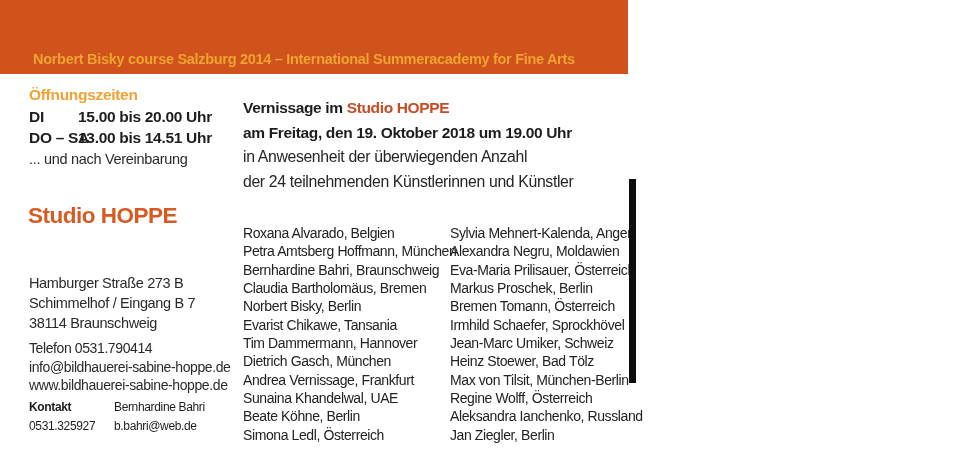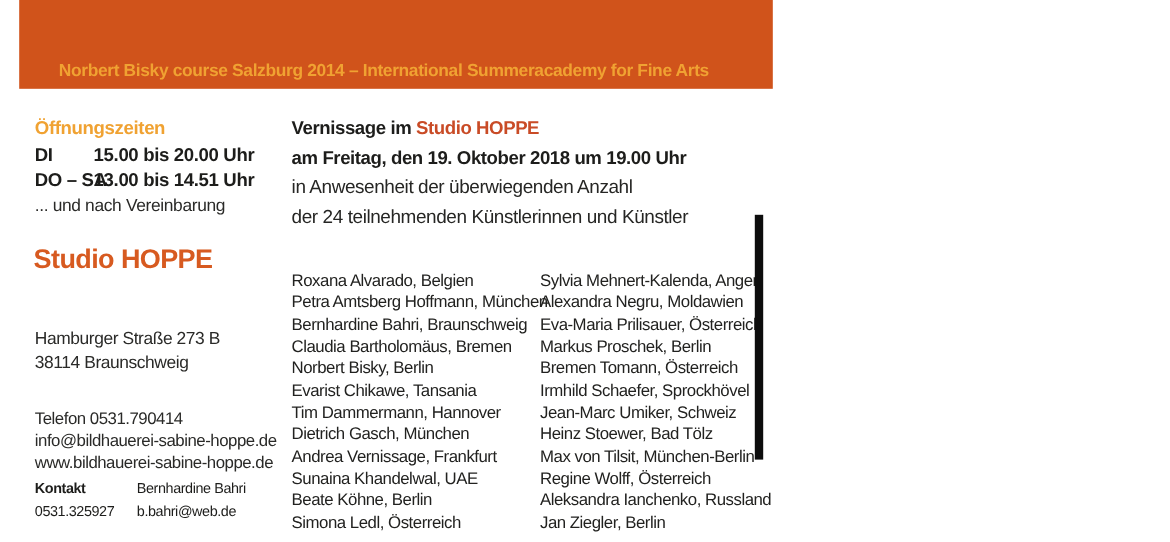--- a/index.html
+++ b/index.html
@@ -8,26 +8,26 @@
     --accent-red:#c94b26;
     --studio-accent:#d75a20;
     --text:#1d1d1b;
     --bar:#0d0d0d;
   }
   *{margin:0;padding:0;box-sizing:border-box;}
   html,body{background:#ffffff;}
   body{font-family:"Liberation Sans","DejaVu Sans",sans-serif;color:var(--text);}
   .page{position:relative;width:975px;height:452px;background:#ffffff;overflow:hidden;}
 
-  .topbar{position:absolute;left:16px;top:0;width:628px;height:74px;background:var(--header-bg);}
+  .topbar{position:absolute;left:0;top:0;width:628px;height:74px;background:var(--header-bg);}
   .topbar-title{position:absolute;left:33px;top:51px;font-size:14.5px;font-weight:bold;
     color:var(--golden);letter-spacing:-0.3px;white-space:nowrap;}
 
   .hours{position:absolute;left:29px;top:84px;line-height:21.5px;font-size:15px;
-    letter-spacing:-0.3px;white-space:nowrap;margin-top:13px;}
+    letter-spacing:-0.3px;white-space:nowrap;}
   .hours-heading{color:var(--golden);font-weight:bold;font-size:15.5px;}
   .hours-row{font-weight:bold;font-size:15.5px;}
   .hours-row .day{display:inline-block;width:49px;}
   .hours-note{font-size:14.5px;color:#2a2a28;}
   .hours-until{font-weight:bold;font-size:15.5px;}
 
   .vernissage{position:absolute;left:243px;top:96px;line-height:24.7px;font-size:15.5px;
     letter-spacing:-0.35px;white-space:nowrap;}
   .v-bold{font-weight:bold;}
   .v-accent{color:var(--accent-red);}
@@ -80,20 +80,21 @@
     <div class="v-bold">am Freitag, den 19. Oktober 2018 um 19.00 Uhr</div>
     <div class="v-regular">in Anwesenheit der überwiegenden Anzahl</div>
     <div class="v-regular">der 24 teilnehmenden Künstlerinnen und Künstler</div>
   </section>
 
   <div class="studio-name">Studio HOPPE</div>
 
 
   <div class="studio-address">
     <div>Hamburger Straße 273 B</div>
+    <div>Schimmelhof / Eingang B 7</div>
     <div>38114 Braunschweig</div>
   </div>
 
   <div class="studio-contactinfo">
     <div>Telefon 0531.790414</div>
     <div>info@bildhauerei-sabine-hoppe.de</div>
     <div>www.bildhauerei-sabine-hoppe.de</div>
   </div>
 
   <div class="kontakt">

